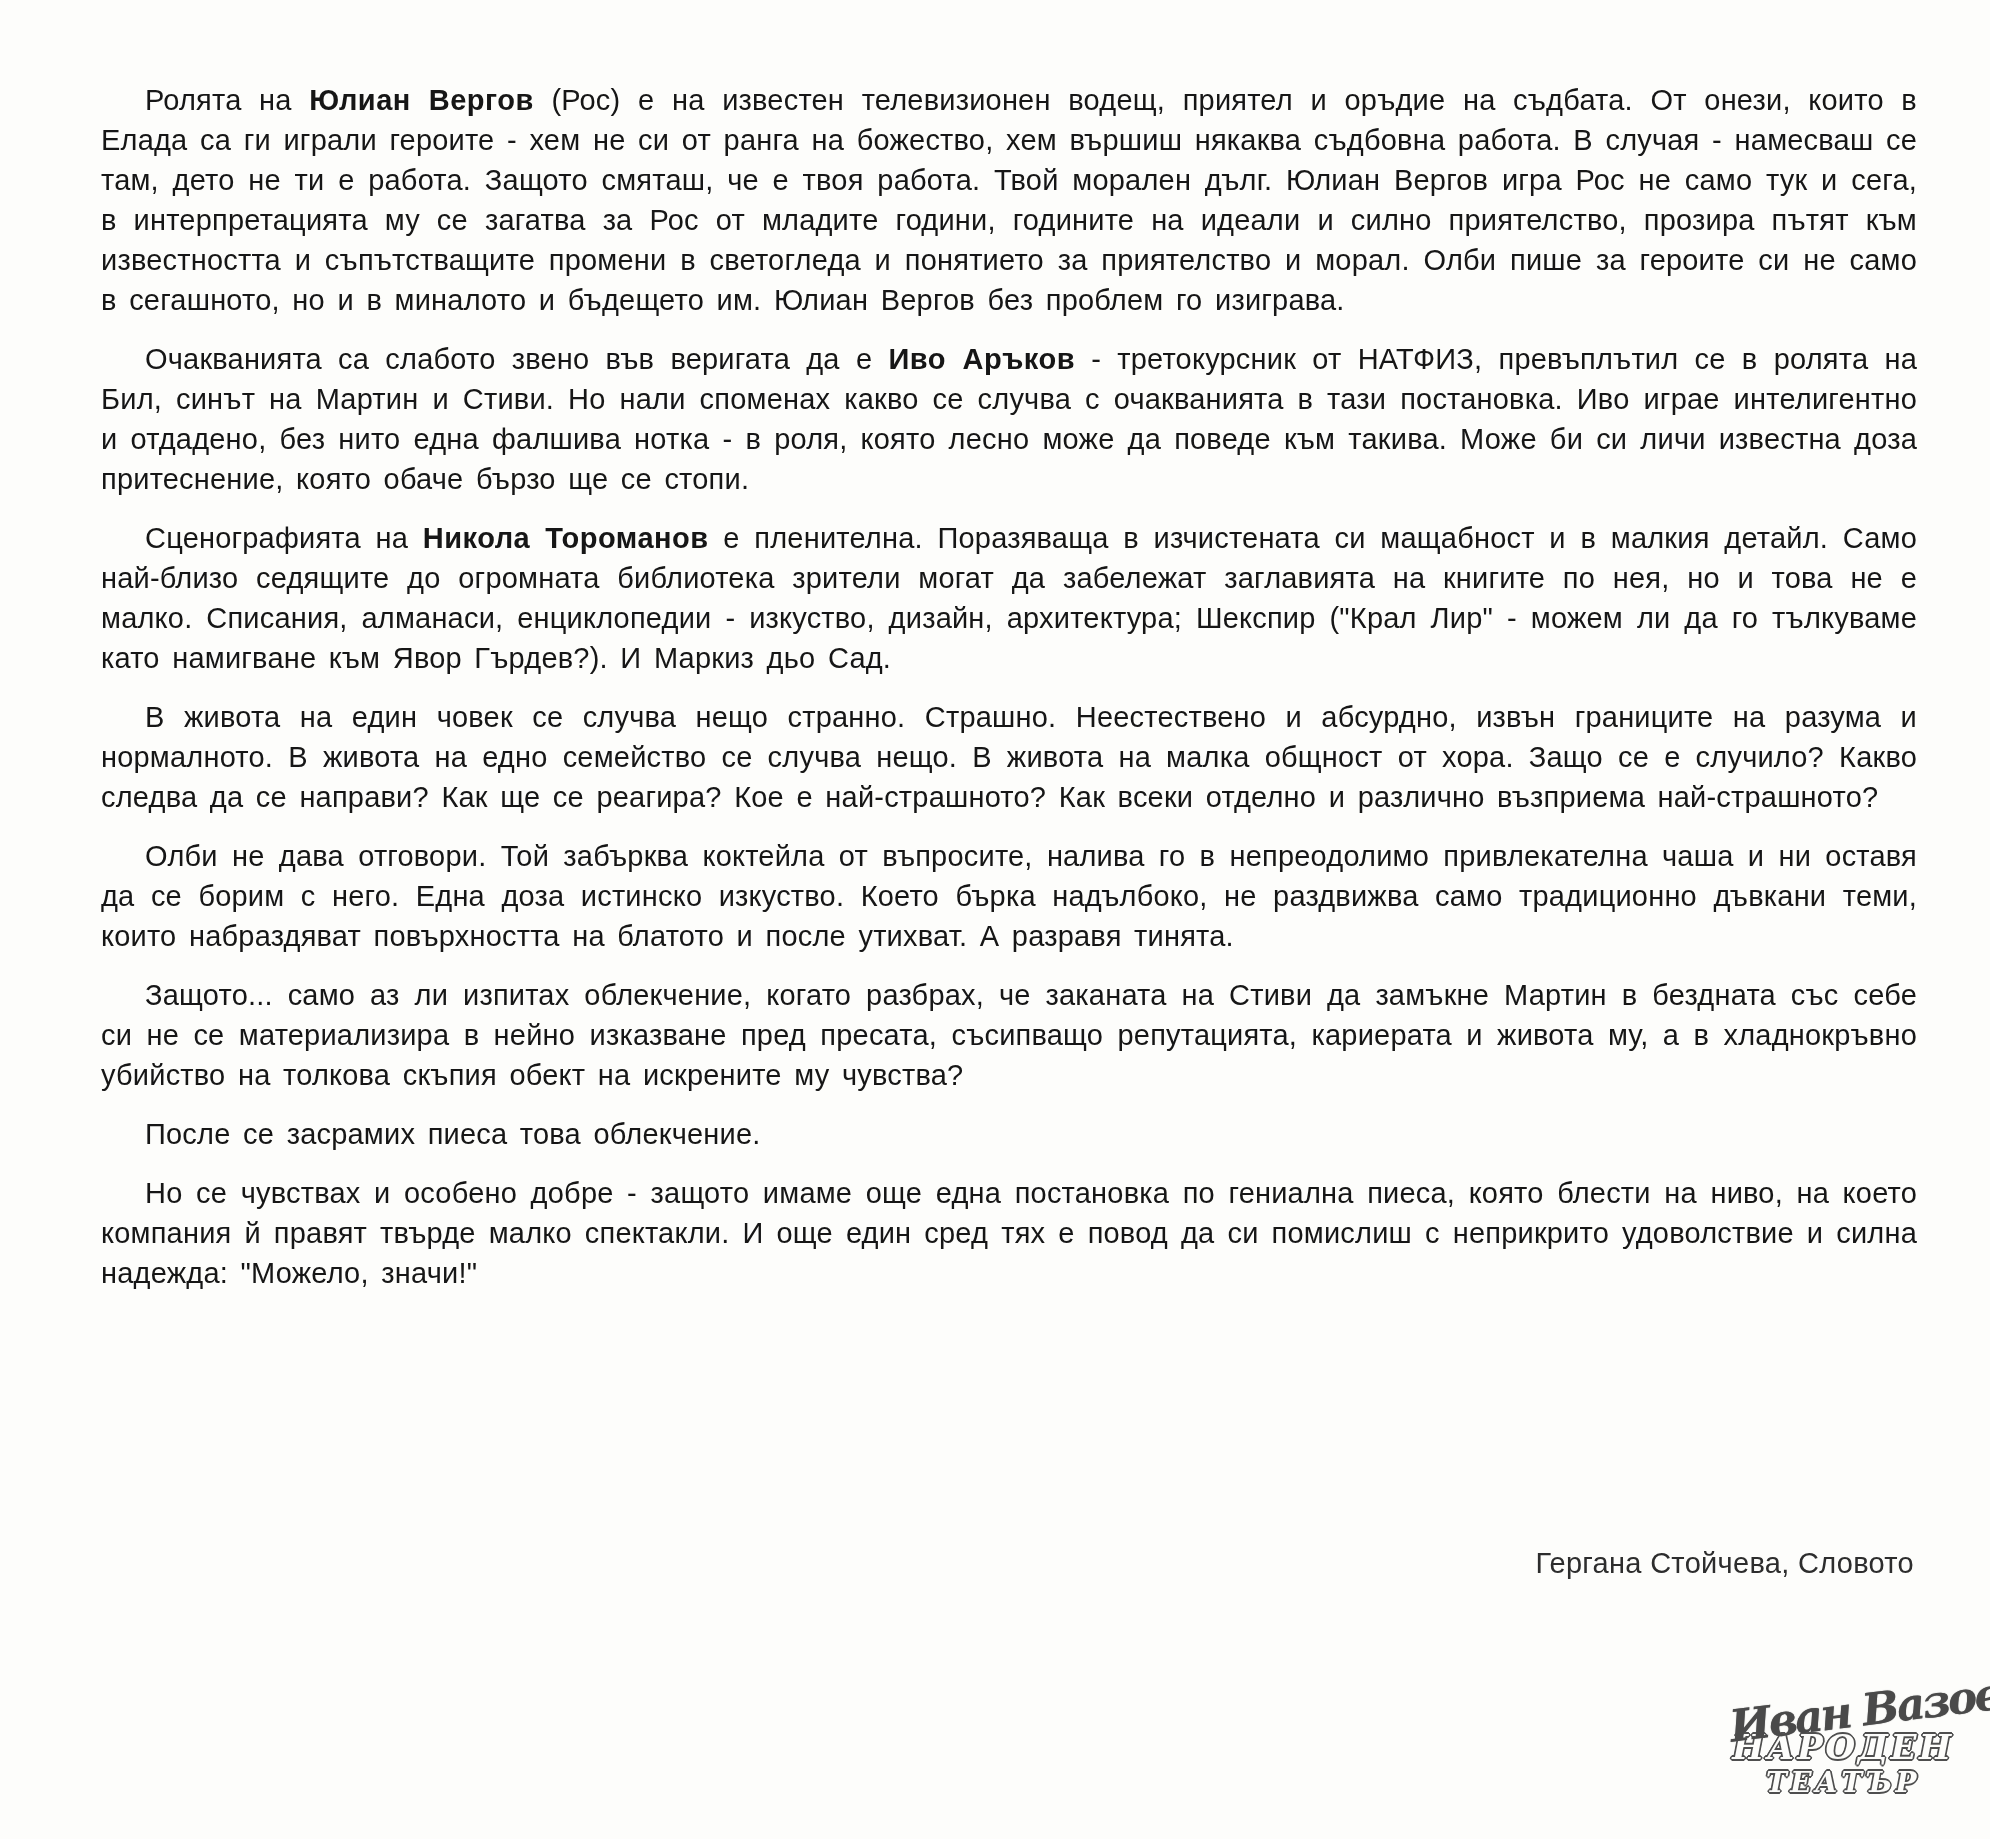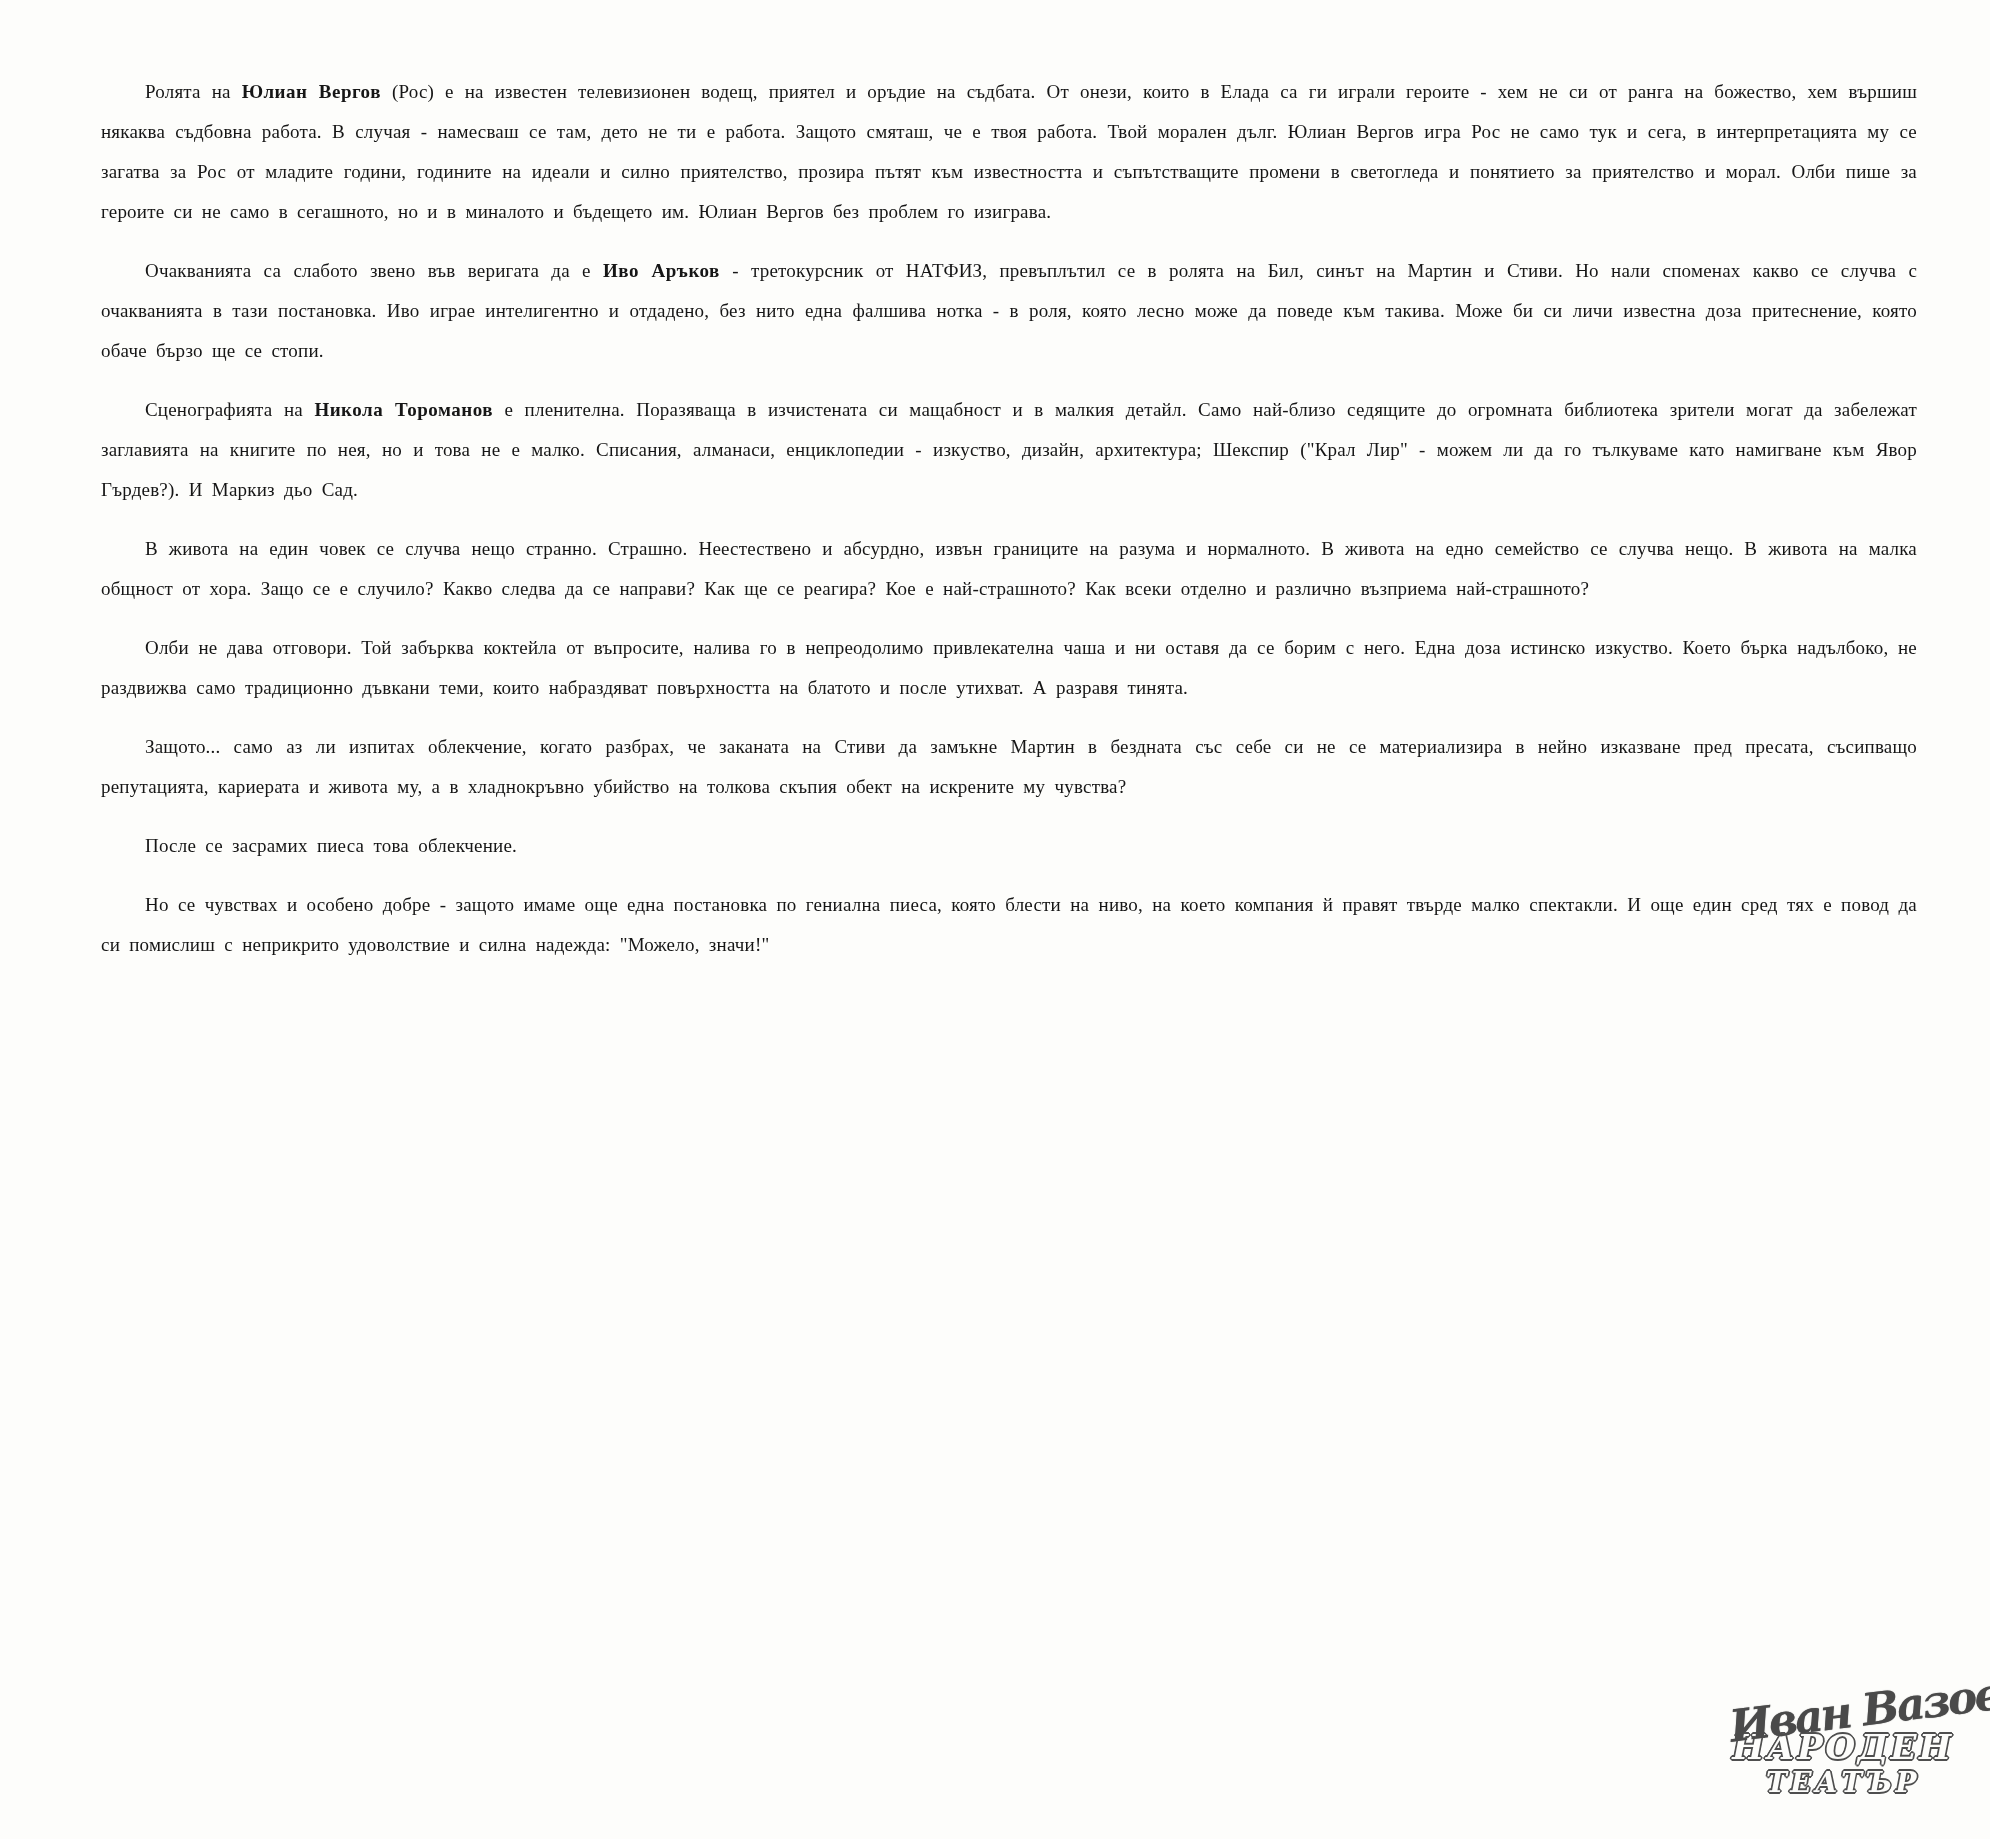--- a/index.html
+++ b/index.html
@@ -12,28 +12,27 @@
     width: 1991px;
     height: 1839px;
     background: #fdfdfb;
     overflow: hidden;
     font-family: "Liberation Sans", "DejaVu Sans", sans-serif;
     color: #161616;
   }
   .article {
     position: absolute;
     left: 101px;
-    top: 72px;
+    top: 80px;
     width: 1816px;
-    font-size: 19px;
+    font-size: 29px;
     line-height: 40px;
     text-align: justify;
     word-spacing: 4.3px;
     letter-spacing: 0.2px;
-    font-family: Liberation Serif, serif;
   }
   .article p {
     margin: 0 0 19px 0;
     text-indent: 44px;
   }
   .article b {
     font-weight: bold;
     letter-spacing: 0.5px;
   }
   .signature {
@@ -99,20 +98,21 @@
       <p><span>Ролята на </span><b>Юлиан Вергов</b><span> (Рос) е на известен телевизионен водещ, приятел и оръдие на съдбата. От онези, които в Елада са ги играли героите - хем не си от ранга на божество, хем вършиш някаква съдбовна работа. В случая - намесваш се там, дето не ти е работа. Защото смяташ, че е твоя работа. Твой морален дълг. Юлиан Вергов игра Рос не само тук и сега, в интерпретацията му се загатва за Рос от младите години, годините на идеали и силно приятелство, прозира пътят към известността и съпътстващите промени в светогледа и понятието за приятелство и морал. Олби пише за героите си не само в сегашното, но и в миналото и бъдещето им. Юлиан Вергов без проблем го изиграва.</span></p>
       <p><span>Очакванията са слабото звено във веригата да е </span><b>Иво Аръков</b><span> - третокурсник от НАТФИЗ, превъплътил се в ролята на Бил, синът на Мартин и Стиви. Но нали споменах какво се случва с очакванията в тази постановка. Иво играе интелигентно и отдадено, без нито една фалшива нотка - в роля, която лесно може да поведе към такива. Може би си личи известна доза притеснение, която обаче бързо ще се стопи.</span></p>
       <p><span>Сценографията на </span><b>Никола Тороманов</b><span> е пленителна. Поразяваща в изчистената си мащабност и в малкия детайл. Само най-близо седящите до огромната библиотека зрители могат да забележат заглавията на книгите по нея, но и това не е малко. Списания, алманаси, енциклопедии - изкуство, дизайн, архитектура; Шекспир ("Крал Лир" - можем ли да го тълкуваме като намигване към Явор Гърдев?). И Маркиз дьо Сад.</span></p>
       <p><span>В живота на един човек се случва нещо странно. Страшно. Неестествено и абсурдно, извън границите на разума и нормалното. В живота на едно семейство се случва нещо. В живота на малка общност от хора. Защо се е случило? Какво следва да се направи? Как ще се реагира? Кое е най-страшното? Как всеки отделно и различно възприема най-страшното?</span></p>
       <p><span>Олби не дава отговори. Той забърква коктейла от въпросите, налива го в непреодолимо привлекателна чаша и ни оставя да се борим с него. Една доза истинско изкуство. Което бърка надълбоко, не раздвижва само традиционно дъвкани теми, които набраздяват повърхността на блатото и после утихват. А разравя тинята.</span></p>
       <p><span>Защото... само аз ли изпитах облекчение, когато разбрах, че заканата на Стиви да замъкне Мартин в бездната със себе си не се материализира в нейно изказване пред пресата, съсипващо репутацията, кариерата и живота му, а в хладнокръвно убийство на толкова скъпия обект на искрените му чувства?</span></p>
       <p><span>После се засрамих пиеса това облекчение.</span></p>
       <p><span>Но се чувствах и особено добре - защото имаме още една постановка по гениална пиеса, която блести на ниво, на което компания й правят твърде малко спектакли. И още един сред тях е повод да си помислиш с неприкрито удоволствие и силна надежда: "Можело, значи!"</span></p>
     </div>
 
+  <div class="signature">Гергана Стойчева, Словото</div>
 
   <div class="stamp">
     <div class="stamp-script">Иван Вазов</div>
     <div class="stamp-caps stamp-line1">НАРОДЕН</div>
     <div class="stamp-caps stamp-line2">ТЕАТЪР</div>
   </div>
 
 </div>
 
 

